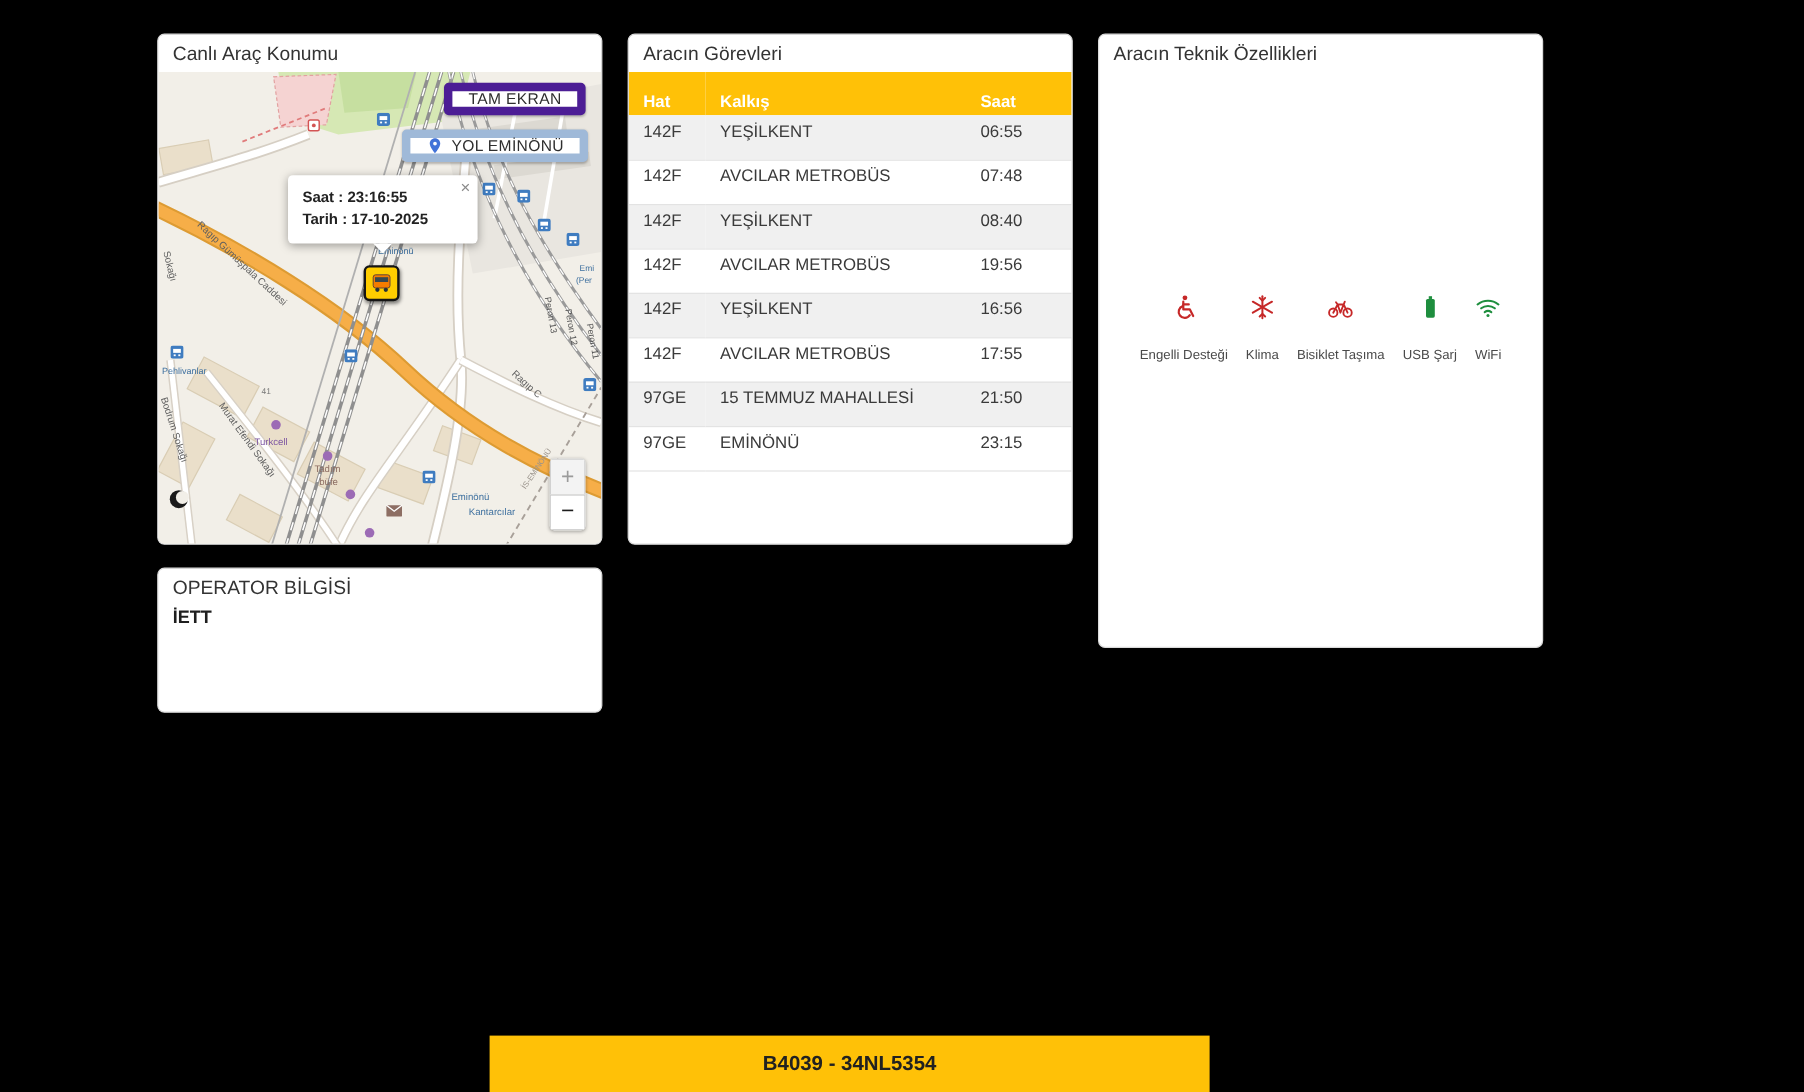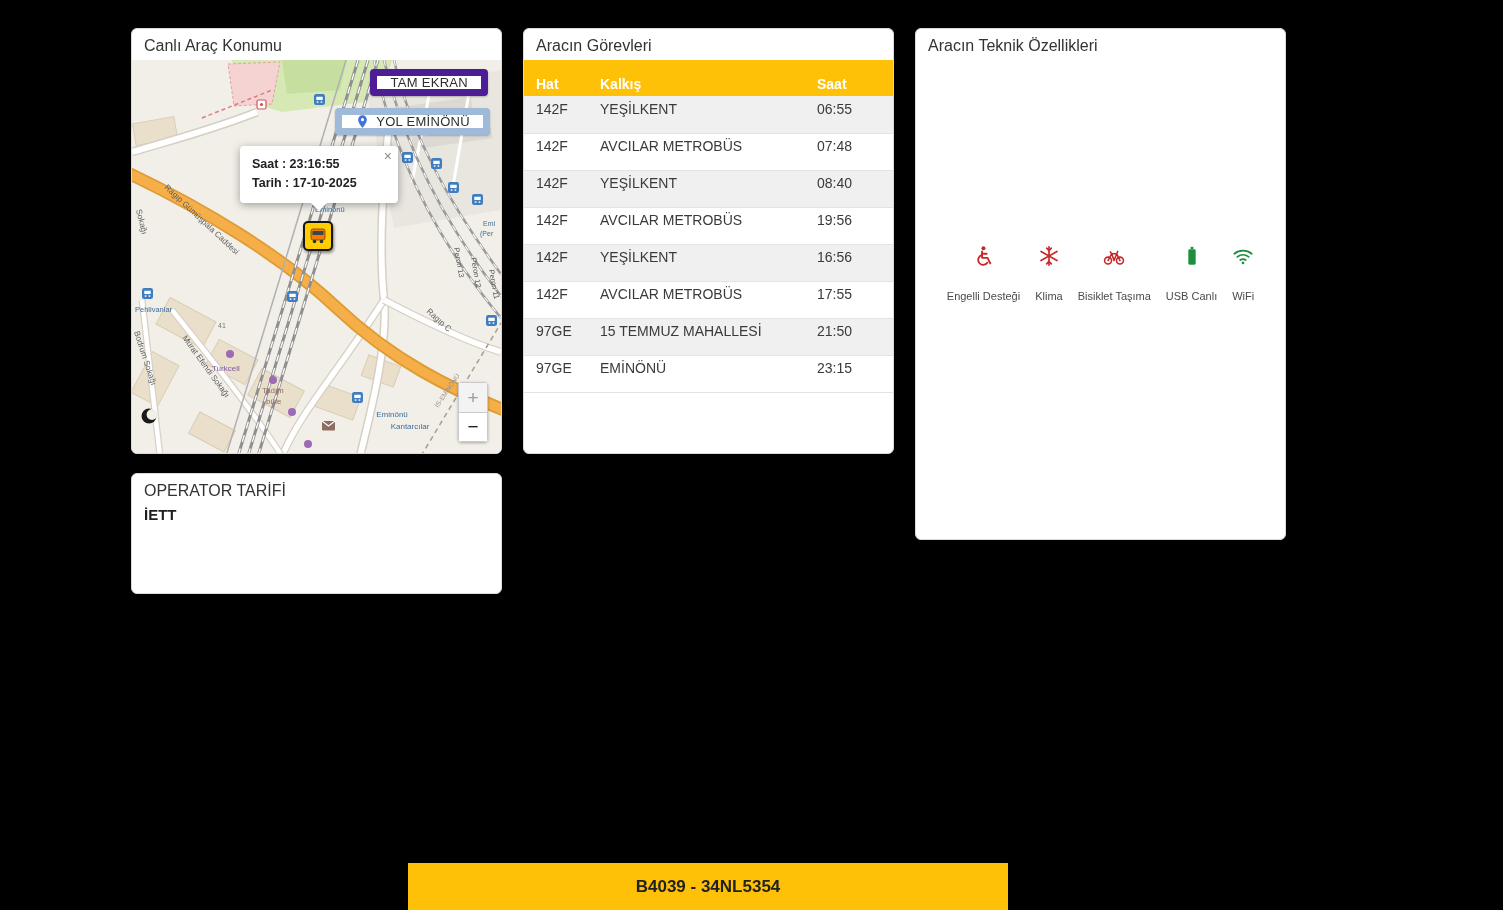--- a/index.html
+++ b/index.html
@@ -339,36 +339,36 @@
           <path d="M5.5 17L9.5 9.5H15L18.5 17M9.5 9.5L12 17 15 9.5M15 9.5L16 7M8 7.5L9.5 9.5"></path>
         </svg>
         <span>Bisiklet Taşıma</span>
       </div>
 
       <div class="feature">
         <svg viewBox="0 0 24 24" fill="currentColor" style="color: rgb(30, 142, 62);">
           <rect x="8" y="4.5" width="8" height="17" rx="1.5"></rect>
           <rect x="10.5" y="2" width="3" height="2.5"></rect>
         </svg>
-        <span>USB Canlı</span>
+        <span>USB Şarj</span>
       </div>
 
       <div class="feature">
         <svg viewBox="0 0 24 24" fill="none" stroke="currentColor" stroke-width="1.9" stroke-linecap="round" style="color: rgb(30, 142, 62);">
           <path d="M2.5 9.5a15 15 0 0 1 19 0"></path>
             <path d="M5.8 13a10 10 0 0 1 12.4 0"></path>
           <path d="M9 16.4a5.3 5.3 0 0 1 6 0"></path>
             <circle cx="12" cy="19.5" r="1.4" fill="currentColor" stroke="none"></circle>
         </svg>
         <span>WiFi</span>
       </div>
 
     </div>
   </div>
 
   <div class="card operator">
-    <div class="card-title">OPERATOR TARİFİ</div>
+    <div class="card-title">OPERATOR BİLGİSİ</div>
     <div class="operator-name">İETT</div>
   </div>
 
   <div class="footer-banner">B4039 - 34NL5354</div>
 
 </div>
 
 </body></html>

